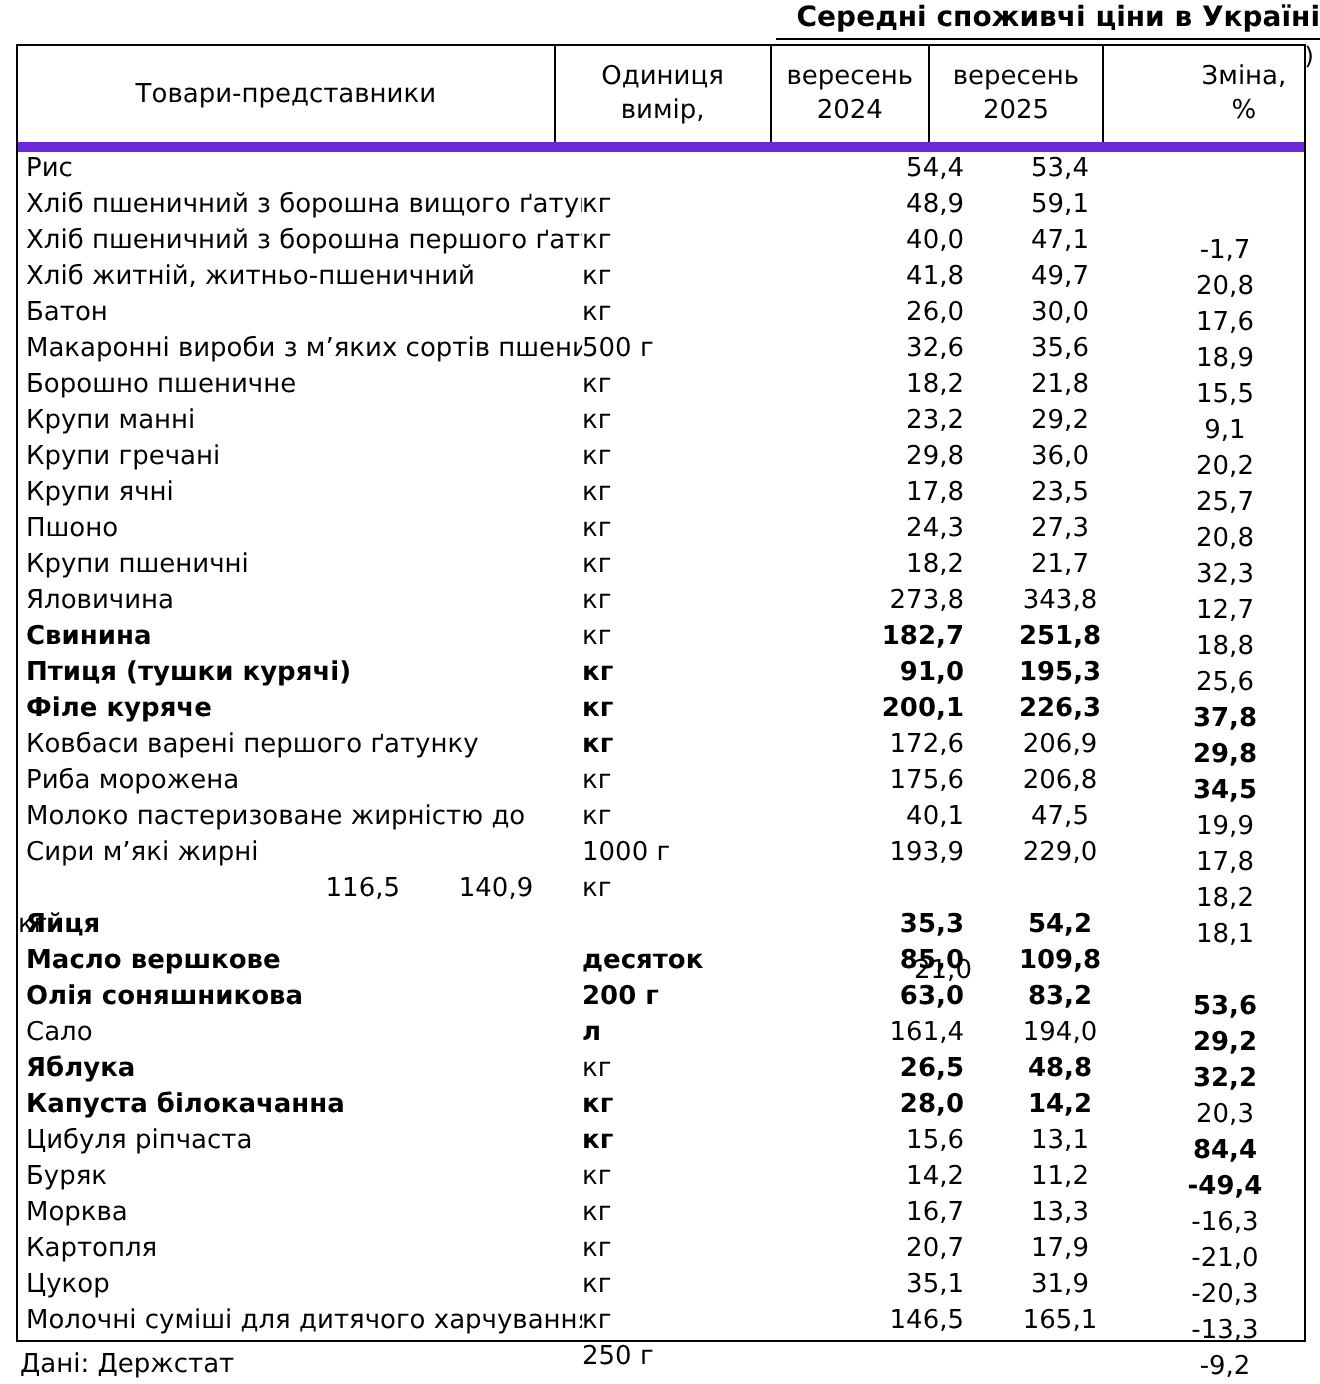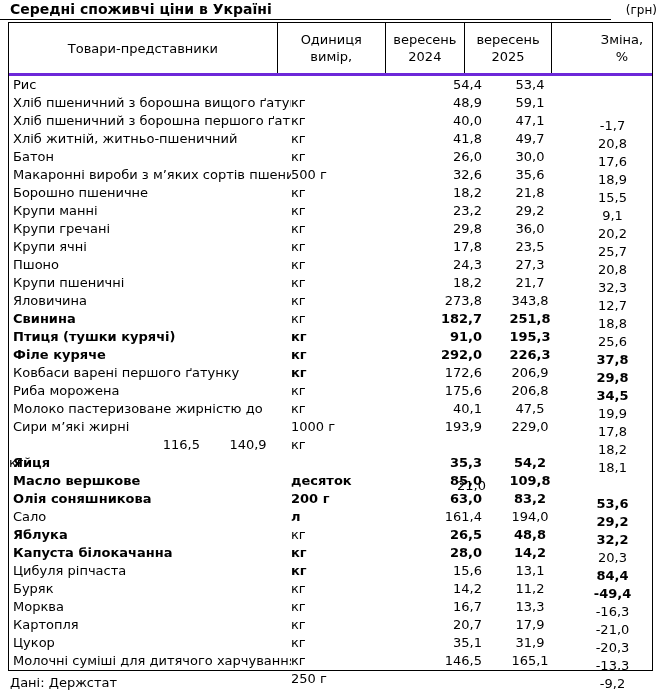--- a/index.html
+++ b/index.html
@@ -4,30 +4,30 @@
 <style>
   * { margin: 0; padding: 0; box-sizing: border-box; }
   html, body {
     width: 660px; height: 692px;
     background: #ffffff; color: #000000;
     font-family: "DejaVu Sans", "Liberation Sans", sans-serif;
   }
   .page { position: relative; width: 660px; height: 692px; overflow: hidden; background: #fff; }
 
   
-  .titlebar { position: absolute; left: 0; top: 0; width: 660px; height: 20px; display: flex; align-items: flex-end; }
+  .titlebar { position: absolute; left: 0; top: 0; width: 660px; height: 20px; display: flex; align-items: flex-end; flex-direction: column; }
   .title {
     flex: 1 1 auto; font-size: 14px; font-weight: bold;
     padding: 1px 0 1px 10px; border-bottom: 1px solid #000; white-space: nowrap; line-height: 17px;
   }
   .grn { width: 49px; font-size: 12px; text-align: right; padding: 0 3px 1px 0; line-height: 17px; }
 
   
   .table { position: absolute; left: 8px; top: 22px; width: 645px; border: 1px solid #000; background: #fff; }
-  .thead { display: flex; height: 53px; border-bottom: 3px solid #6d28d9; }
+  .thead { display: flex; height: 53px; border-bottom: 5px solid #6d28d9; }
   .th {
     border-right: 1px solid #000;
     display: flex; align-items: center; justify-content: center;
     text-align: center; font-size: 13px; line-height: 17px;
     white-space: pre-line; padding: 0 2px;
   }
   .th:last-child { border-right: none; margin-left: 40px; }
   .w-prod { width: 282px; }
   .w-unit { width: 113px; }
   .w-24   { width: 83px; }
@@ -167,21 +167,21 @@
         <div class="row bold">
           <div class="c-prod">Птиця (тушки курячі)</div>
           <div class="c-unit">кг</div>
           <div class="c-24">91,0</div>
           <div class="c-25">195,3</div>
           <div class="c-chg">29,8</div>
         </div>
         <div class="row bold">
           <div class="c-prod">Філе куряче</div>
           <div class="c-unit">кг</div>
-          <div class="c-24">292,0</div>
+          <div class="c-24">200,1</div>
           <div class="c-25">226,3</div>
           <div class="c-chg">34,5</div>
         </div>
         <div class="row">
           <div class="c-prod">Ковбаси варені першого ґатунку</div>
           <div class="c-unit">кг</div>
           <div class="c-24">172,6</div>
           <div class="c-25">206,9</div>
           <div class="c-chg">19,9</div>
         </div>

